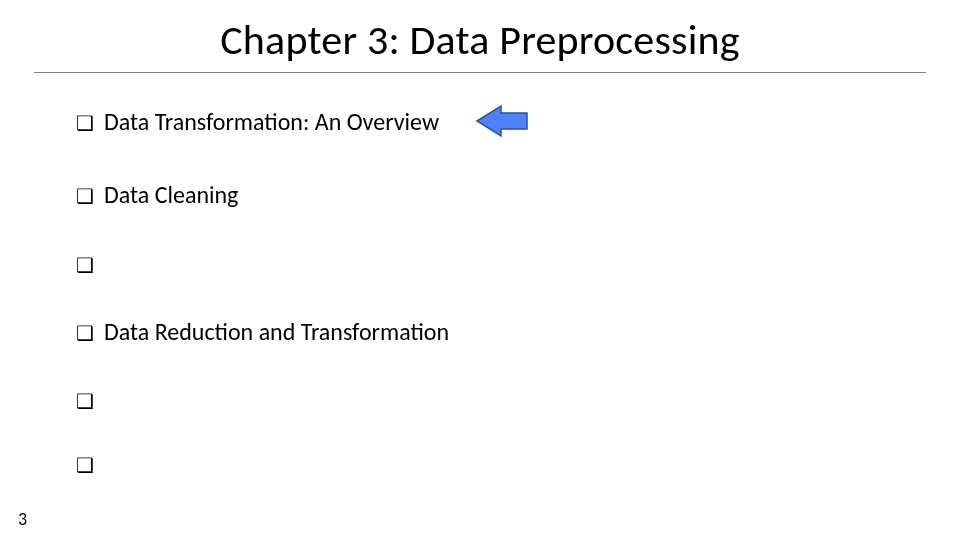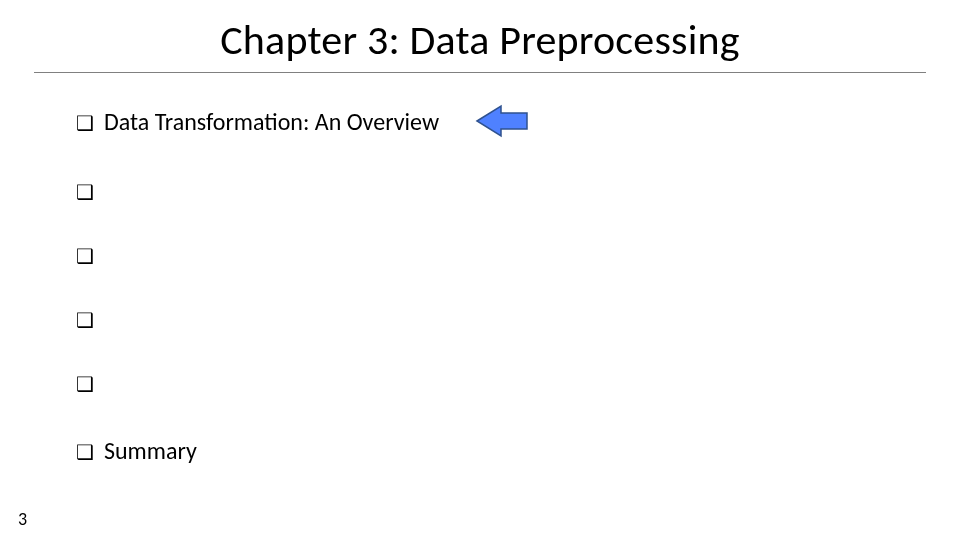--- a/index.html
+++ b/index.html
@@ -68,33 +68,34 @@
   <div class="title">Chapter 3: Data Preprocessing</div>
   <div class="title-underline"></div>
 
   <div class="bullets">
     <div class="bullet">
       <span class="bullet-marker">❑</span>
       <span>Data Transformation: An Overview</span>
     </div>
     <div class="bullet">
       <span class="bullet-marker">❑</span>
+      <span>Data Cleaning</span>
     </div>
     <div class="bullet">
       <span class="bullet-marker">❑</span>
     </div>
     <div class="bullet">
       <span class="bullet-marker">❑</span>
+      <span>Data Reduction and Transformation</span>
     </div>
     <div class="bullet">
       <span class="bullet-marker">❑</span>
     </div>
     <div class="bullet">
       <span class="bullet-marker">❑</span>
-      <span>Summary</span>
     </div>
   </div>
 
   <div class="arrow">
     <svg viewBox="0 0 54 34" width="54" height="34">
       <polygon points="2,17 26,2 26,9 52,9 52,25 26,25 26,32" stroke-width="1.5" fill="#4F81FF"></polygon>
       <polygon points="2,17 26,2 26,9 52,9 52,25 26,25 26,32" fill="none" stroke-width="1.5" stroke="#2F528F"></polygon>
     </svg>
   </div>
 

